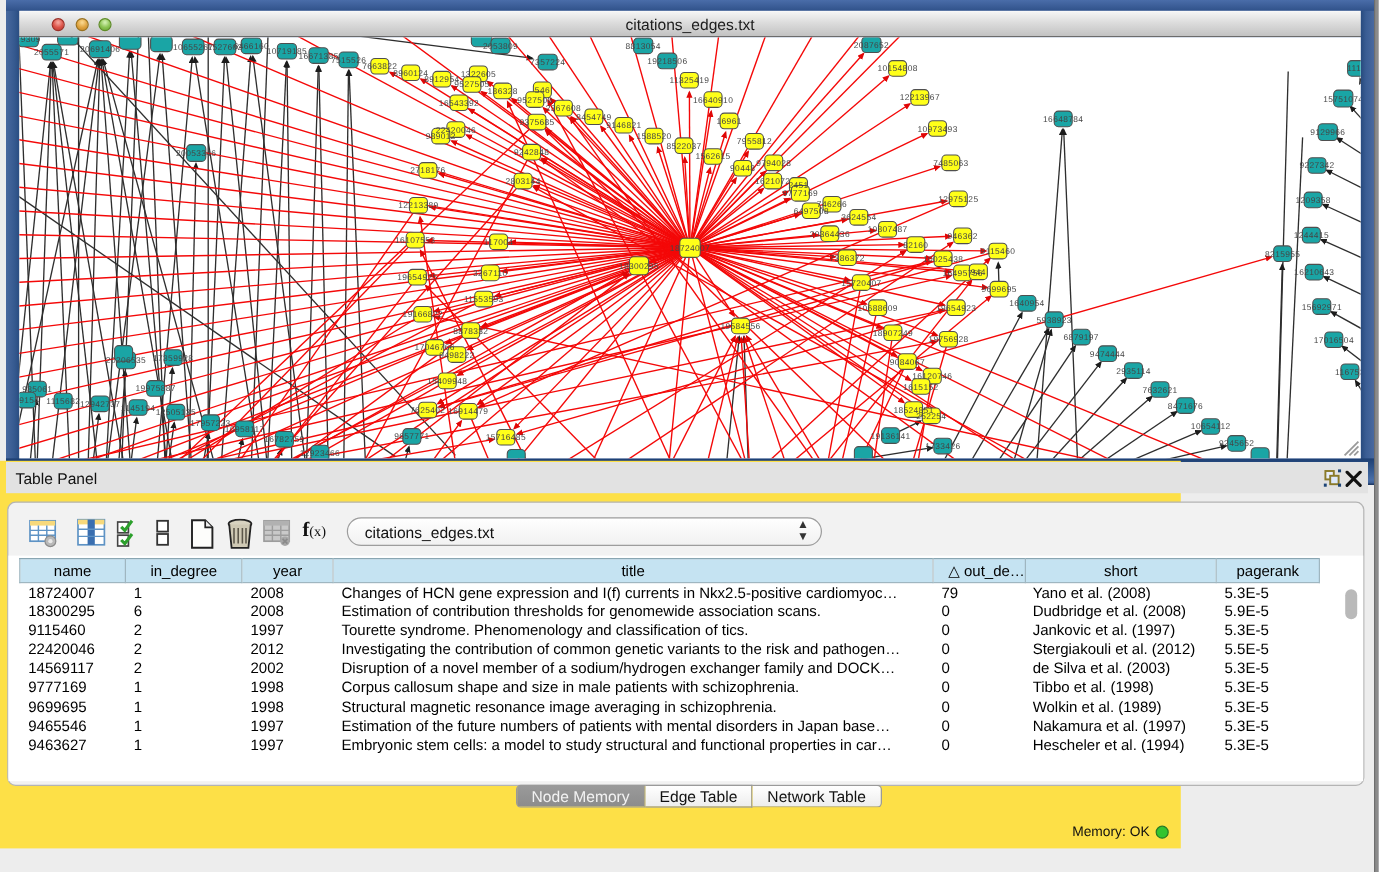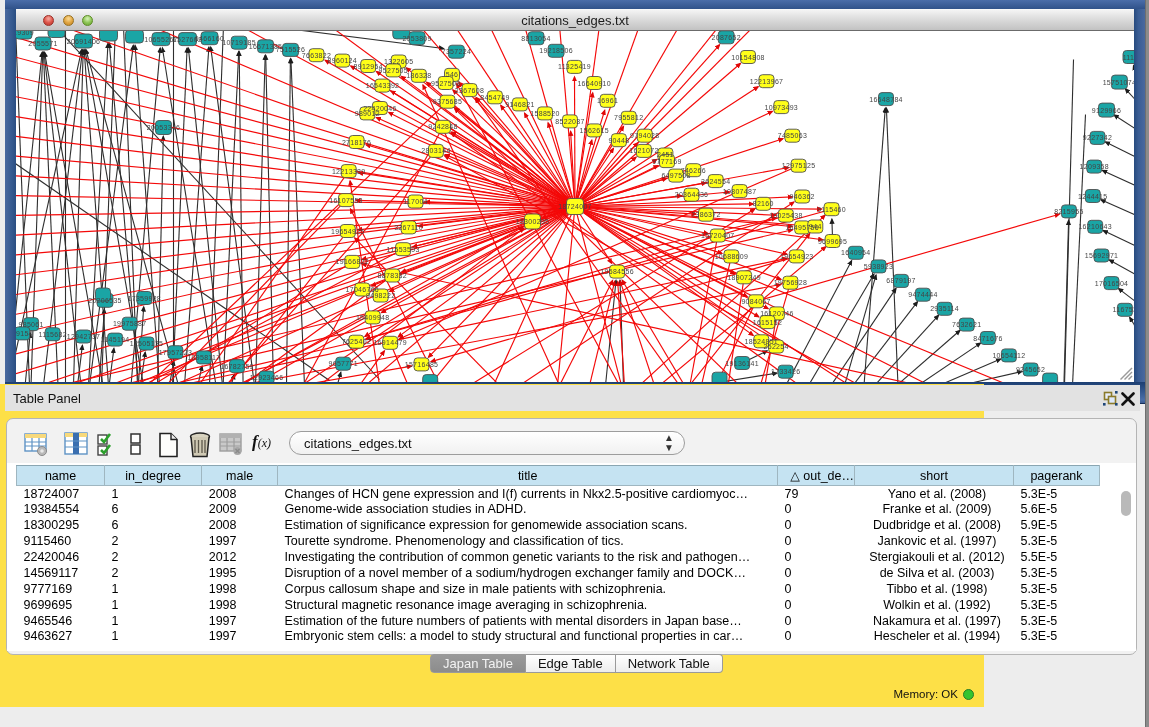--- a/index.html
+++ b/index.html
@@ -29,21 +29,21 @@
 #tbar{position:absolute;left:0;top:0;width:100%;height:44px}
 .ticon{position:absolute;top:13px}
 #combo{position:absolute;left:282px;top:12px;width:396px;height:24px;background:linear-gradient(#ffffff,#f1f1f1);border:1px solid #9d9d9d;border-radius:12px;font-size:13px;color:#111}
 #combo .cbt{position:absolute;left:14px;top:4px}
 #combo .arr{position:absolute;right:10px;top:1px;font-size:10px;color:#333;line-height:10px;text-align:center}
 
 #tbl{position:absolute;left:9px;top:2px;width:1084px;border-collapse:collapse;table-layout:fixed;font-size:12.5px;color:#000;background:#fff}
 #tbl th{background:#c5e3f2;border:1px solid #9fb6c0;border-top:1px solid #8aa6b2;font-weight:normal;font-size:12.5px;height:20px;padding:0;overflow:hidden;white-space:nowrap}
 #tbl td{height:15.9px;padding:0 0 0 7px;overflow:hidden;white-space:nowrap;border:0}
 #tbl .c1{width:87px}#tbl .c2{width:96px}#tbl .c3{width:75px}#tbl .c4{width:494px}#tbl .c5{width:76px}#tbl .c6{width:157px}#tbl .c7{width:85px}
-#tbl td.c6{text-align:center;padding-left:6px}
+#tbl td.c6{text-align:left;padding-left:6px}
 #tblwrap{position:absolute;left:0px;top:44px;width:1129px;height:188px;overflow:hidden;background:#fff}
 #vsb{position:absolute;right:4px;top:64px;width:11px;height:160px}
 #vsb .th{position:absolute;left:0;top:8px;width:10px;height:25px;background:#b9b9b9;border-radius:5px}
 
 #tabs{position:absolute;left:430px;top:270px;height:19px;display:flex;font-size:13px}
 .tab{border:1px solid #9a9a9a;border-left:none;padding:1px 12px 0;background:linear-gradient(#ffffff,#ededed);color:#111}
 .tab:first-child{border-left:1px solid #9a9a9a;border-radius:4px 0 0 4px;background:linear-gradient(#9a9a9a,#8c8c8c);color:#f3f3f3}
 .tab:last-child{border-radius:0 4px 4px 0}
 #mem{position:absolute;right:10px;top:304px;font-size:11.5px;color:#111}
 #mem .dot{display:inline-block;width:11px;height:11px;border-radius:50%;background:#35c42f;border:1px solid #2a7b26;vertical-align:-2px;margin-left:5px}
@@ -645,61 +645,52 @@
             <path d="M3 5l2 19.5h14L21 5" fill="#cfc9b4" stroke="#222" stroke-width="1.5"></path>
             <path d="M7 8v13M10.5 8v13M14 8v13M17 8v13" stroke="#5c574a" stroke-width="1.3"></path>
           </svg>
    <svg class="ticon" style="left:212px" width="25" height="25" viewBox="0 0 25 25">
             <rect x="1" y="2" width="21" height="17" fill="#c9c9c9" stroke="#9d9d9d" stroke-width="1.4"></rect>
             <rect x="1" y="2" width="21" height="4" fill="#b1b1b1"></rect>
             <path d="M1 10h21M1 14h21M8 6v13M15 6v13" stroke="#9d9d9d" stroke-width="1.2"></path>
             <circle cx="18.5" cy="19" r="4" fill="#a7a7a7"></circle>
             <path d="M16.5 17l4 4M20.5 17l-4 4" stroke="#8a8a8a" stroke-width="1.4"></path>
           </svg>
-   <div class="ticon" style="left:245px;top:13px;font-family:'Liberation Serif',serif;font-style:italic;font-size:17px;color:#111"><b>f</b><span style="font-size:12px">(x)</span></div>
+   <div class="ticon" style="left:245px;top:13px;font-family:'Liberation Serif',serif;font-size:17px;color:#111"><b>f</b><span style="font-size:12px">(x)</span></div>
    <div id="combo">
             <span class="cbt">citations_edges.txt</span>
             <div class="arr">▲<br>▼</div>
           </div>
   </div>
   <div id="tblwrap">
   <table id="tbl">
    <tbody>
               <tr>
                 <th class="c1">name</th>
                 <th class="c2">in_degree</th>
-                <th class="c3">male</th>
+                <th class="c3">year</th>
                 <th class="c4">title</th>
                 <th class="c5" style="text-align:right;padding-left:5px">△ out_de…</th>
                 <th class="c6">short</th>
                 <th class="c7">pagerank</th>
               </tr>
    <tr>
                 <td class="c1">18724007</td>
                 <td class="c2">1</td>
                 <td class="c3">2008</td>
                 <td class="c4">Changes of HCN gene expression and I(f) currents in Nkx2.5‑positive cardiomyoc…</td>
                 <td class="c5">79</td>
                 <td class="c6">Yano et al. (2008)</td>
                 <td class="c7">5.3E‑5</td>
               </tr>
 <tr>
-                <td class="c1">19384554</td>
-                <td class="c2">6</td>
-                <td class="c3">2009</td>
-                <td class="c4">Genome‑wide association studies in ADHD.</td>
-                <td class="c5">0</td>
-                <td class="c6">Franke et al. (2009)</td>
-                <td class="c7">5.6E‑5</td>
-              </tr>
-<tr>
                 <td class="c1">18300295</td>
                 <td class="c2">6</td>
                 <td class="c3">2008</td>
-                <td class="c4">Estimation of significance expression for genomewide association scans.</td>
+                <td class="c4">Estimation of contribution thresholds for genomewide association scans.</td>
                 <td class="c5">0</td>
                 <td class="c6">Dudbridge et al. (2008)</td>
                 <td class="c7">5.9E‑5</td>
               </tr>
 <tr>
                 <td class="c1">9115460</td>
                 <td class="c2">2</td>
                 <td class="c3">1997</td>
                 <td class="c4">Tourette syndrome. Phenomenology and classification of tics.</td>
                 <td class="c5">0</td>
@@ -711,42 +702,42 @@
                 <td class="c2">2</td>
                 <td class="c3">2012</td>
                 <td class="c4">Investigating the contribution of common genetic variants to the risk and pathogen…</td>
                 <td class="c5">0</td>
                 <td class="c6">Stergiakouli et al. (2012)</td>
                 <td class="c7">5.5E‑5</td>
               </tr>
 <tr>
                 <td class="c1">14569117</td>
                 <td class="c2">2</td>
-                <td class="c3">1995</td>
+                <td class="c3">2002</td>
                 <td class="c4">Disruption of a novel member of a sodium/hydrogen exchanger family and DOCK…</td>
                 <td class="c5">0</td>
                 <td class="c6">de Silva et al. (2003)</td>
                 <td class="c7">5.3E‑5</td>
               </tr>
 <tr>
                 <td class="c1">9777169</td>
                 <td class="c2">1</td>
                 <td class="c3">1998</td>
                 <td class="c4">Corpus callosum shape and size in male patients with schizophrenia.</td>
                 <td class="c5">0</td>
                 <td class="c6">Tibbo et al. (1998)</td>
                 <td class="c7">5.3E‑5</td>
               </tr>
 <tr>
                 <td class="c1">9699695</td>
                 <td class="c2">1</td>
                 <td class="c3">1998</td>
                 <td class="c4">Structural magnetic resonance image averaging in schizophrenia.</td>
                 <td class="c5">0</td>
-                <td class="c6">Wolkin et al. (1992)</td>
+                <td class="c6">Wolkin et al. (1989)</td>
                 <td class="c7">5.3E‑5</td>
               </tr>
 <tr>
                 <td class="c1">9465546</td>
                 <td class="c2">1</td>
                 <td class="c3">1997</td>
                 <td class="c4">Estimation of the future numbers of patients with mental disorders in Japan base…</td>
                 <td class="c5">0</td>
                 <td class="c6">Nakamura et al. (1997)</td>
                 <td class="c7">5.3E‑5</td>
@@ -761,18 +752,18 @@
                 <td class="c7">5.3E‑5</td>
               </tr>
   </tbody>
           </table>
   </div>
   <div id="vsb">
           <div class="th"></div>
         </div>
  </div>
  <div id="tabs">
-        <div class="tab">Japan Table</div>
+        <div class="tab">Node Memory</div>
         <div class="tab">Edge Table</div>
         <div class="tab">Network Table</div>
       </div>
  <div id="mem">Memory: OK<span class="dot"></span></div>
 </div>
 </div>
 </body></html>

